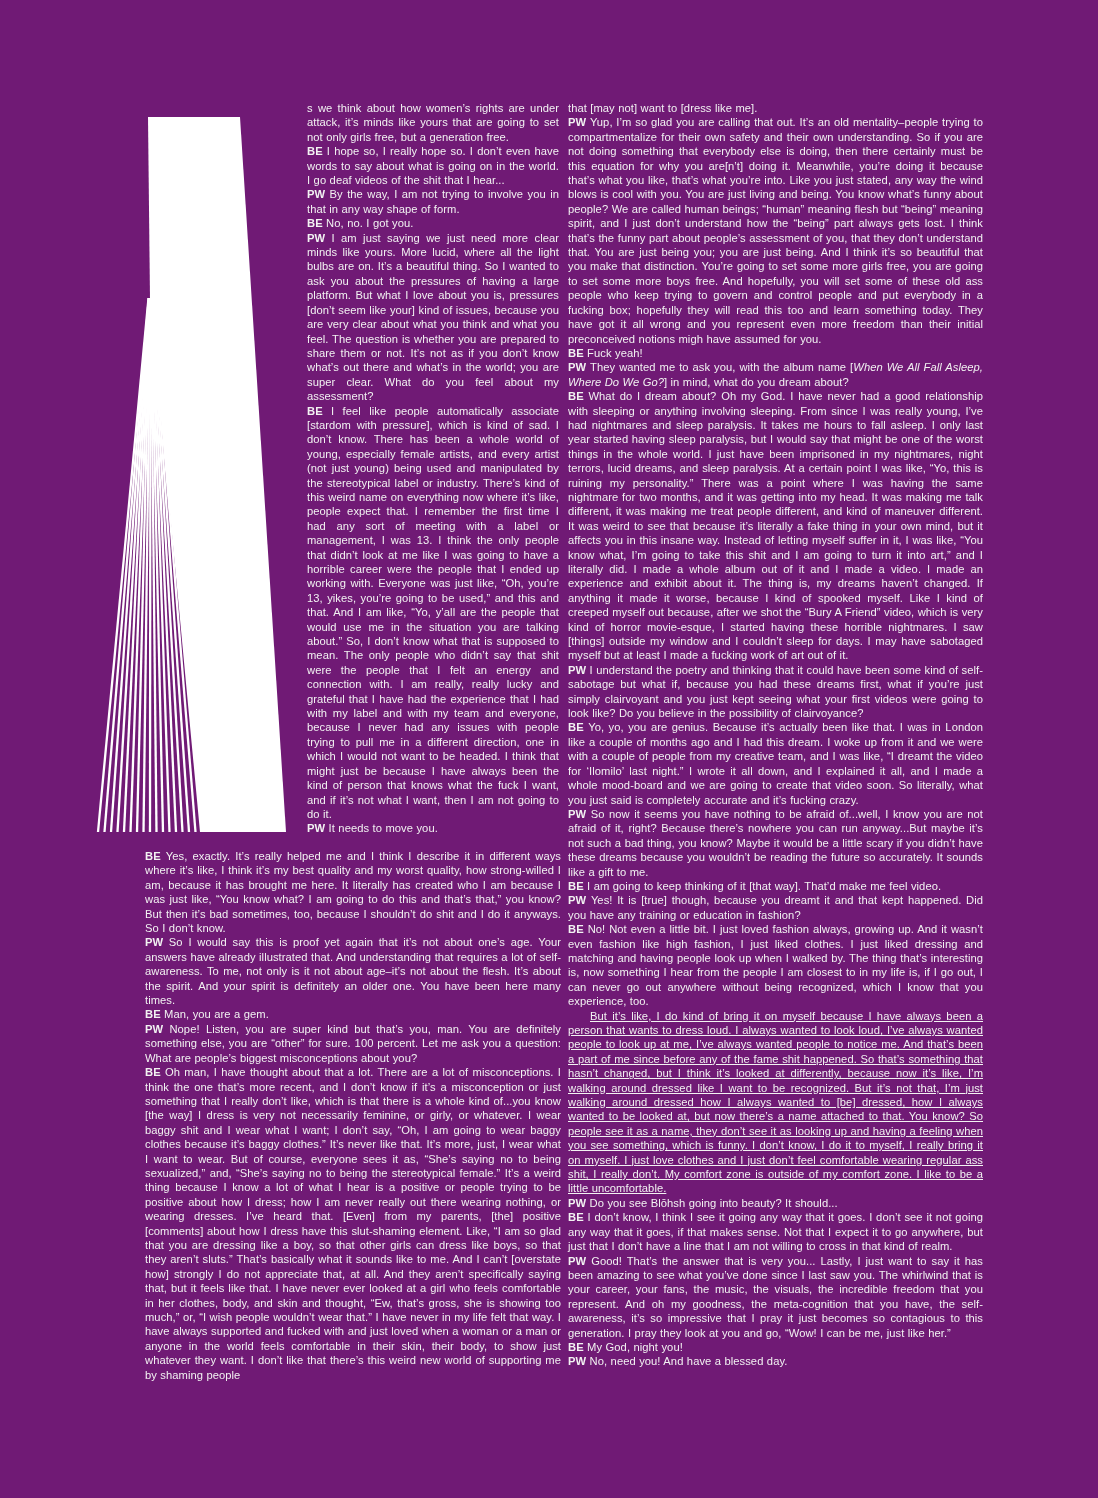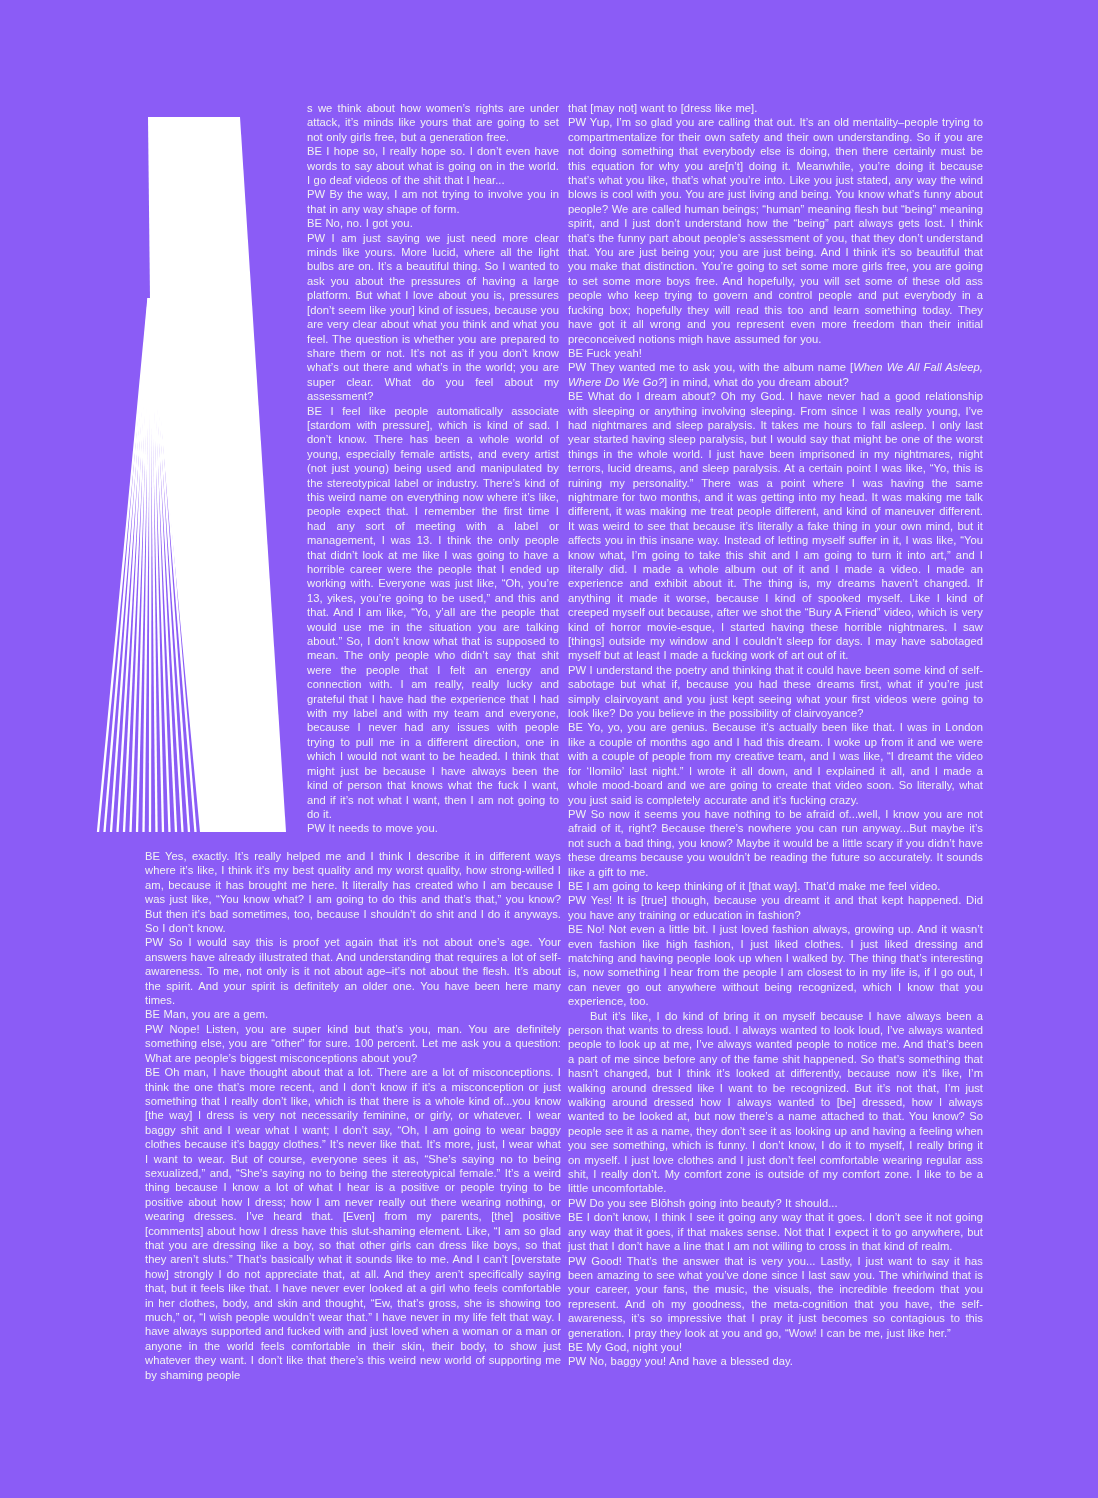--- a/index.html
+++ b/index.html
@@ -1,30 +1,30 @@
 <!DOCTYPE html>
 <html lang="en"><head>
 <meta charset="utf-8">
 <style>
   html,body{margin:0;padding:0;background:#0b0b0e;}
   .page{
-    position:relative;width:1098px;height:1498px;background:#8b5cf6;
+    position:relative;width:1098px;height:1498px;background:#701a75;
     overflow:hidden;font-family:"Liberation Sans",sans-serif;color:#f2f2f2;
   }
   .graphic{position:absolute;left:85px;top:110px;}
   .col{
     position:absolute;text-align:justify;font-size:11.2px;line-height:14.4px;
     letter-spacing:0.05px;word-spacing:0.3px;
   }
   .col-1{left:307px;top:101px;width:252px;}
   .col-2{left:145px;top:849px;width:416px;}
   .col-3{left:568px;top:101px;width:415px;}
   .para{margin:0;}
-  .para.indent{text-indent:22px;}
-  .sp{font-weight:normal;}
+  .para.indent{text-indent:22px;text-decoration:underline;}
+  .sp{font-weight:bold;}
 </style>
 </head>
 <body>
 
 <div class="page">
 
   <svg class="graphic" width="215" height="730" viewBox="85 110 215 730" aria-hidden="true">
     <g stroke="#ffffff" stroke-width="2.3" fill="none">
       <line x1="148.5" y1="298" x2="98" y2="832"></line>
       <line x1="148.8" y1="298" x2="104.5" y2="832"></line>
@@ -72,16 +72,16 @@
       <p class="para"><b class="sp">BE </b><span>Yo, yo, you are genius. Because it’s actually been like that. I was in London like a couple of months ago and I had this dream. I woke up from it and we were with a couple of people from my creative team, and I was like, “I dreamt the video for ‘Ilomilo’ last night.” I wrote it all down, and I explained it all, and I made a whole mood-board and we are going to create that video soon. So literally, what you just said is completely accurate and it’s fucking crazy.</span></p>
       <p class="para"><b class="sp">PW </b><span>So now it seems you have nothing to be afraid of...well, I know you are not afraid of it, right? Because there’s nowhere you can run anyway...But maybe it’s not such a bad thing, you know? Maybe it would be a little scary if you didn’t have these dreams because you wouldn’t be reading the future so accurately. It sounds like a gift to me.</span></p>
       <p class="para"><b class="sp">BE </b><span>I am going to keep thinking of it [that way]. That’d make me feel video.</span></p>
       <p class="para"><b class="sp">PW </b><span>Yes! It is [true] though, because you dreamt it and that kept happened. Did you have any training or education in fashion?</span></p>
       <p class="para"><b class="sp">BE </b><span>No! Not even a little bit. I just loved fashion always, growing up. And it wasn’t even fashion like high fashion, I just liked clothes. I just liked dressing and matching and having people look up when I walked by. The thing that’s interesting is, now something I hear from the people I am closest to in my life is, if I go out, I can never go out anywhere without being recognized, which I know that you experience, too.</span></p>
       <p class="para indent"><span>But it’s like, I do kind of bring it on myself because I have always been a person that wants to dress loud. I always wanted to look loud, I’ve always wanted people to look up at me, I’ve always wanted people to notice me. And that’s been a part of me since before any of the fame shit happened. So that’s something that hasn’t changed, but I think it’s looked at differently, because now it’s like, I’m walking around dressed like I want to be recognized. But it’s not that, I’m just walking around dressed how I always wanted to [be] dressed, how I always wanted to be looked at, but now there’s a name attached to that. You know? So people see it as a name, they don’t see it as looking up and having a feeling when you see something, which is funny. I don’t know, I do it to myself, I really bring it on myself. I just love clothes and I just don’t feel comfortable wearing regular ass shit, I really don’t. My comfort zone is outside of my comfort zone. I like to be a little uncomfortable.</span></p>
       <p class="para"><b class="sp">PW </b><span>Do you see Blōhsh going into beauty? It should...</span></p>
       <p class="para"><b class="sp">BE </b><span>I don’t know, I think I see it going any way that it goes. I don’t see it not going any way that it goes, if that makes sense. Not that I expect it to go anywhere, but just that I don’t have a line that I am not willing to cross in that kind of realm.</span></p>
       <p class="para"><b class="sp">PW </b><span>Good! That’s the answer that is very you... Lastly, I just want to say it has been amazing to see what you’ve done since I last saw you. The whirlwind that is your career, your fans, the music, the visuals, the incredible freedom that you represent. And oh my goodness, the meta-cognition that you have, the self-awareness, it’s so impressive that I pray it just becomes so contagious to this generation. I pray they look at you and go, “Wow! I can be me, just like her.”</span></p>
       <p class="para"><b class="sp">BE </b><span>My God, night you!</span></p>
-      <p class="para"><b class="sp">PW </b><span>No, baggy you! And have a blessed day.</span></p>
+      <p class="para"><b class="sp">PW </b><span>No, need you! And have a blessed day.</span></p>
     </div>
 
 </div>
 
 </body></html>

